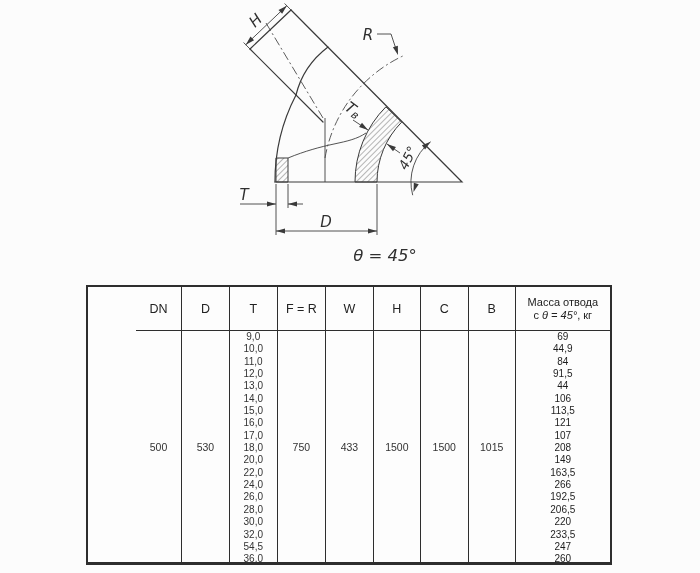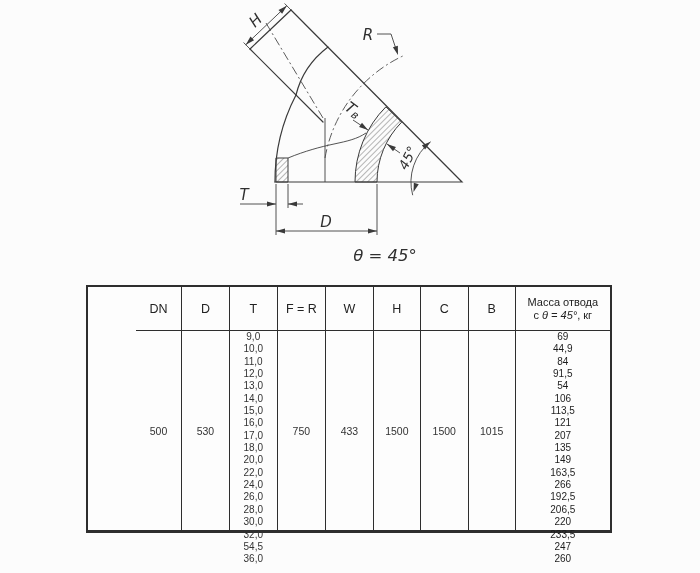--- a/index.html
+++ b/index.html
@@ -1,21 +1,21 @@
 <!DOCTYPE html>
 <html><head>
 <meta charset="utf-8">
 <style>
   html,body{margin:0;padding:0;background:#fff;}
   #page{position:relative;width:700px;height:573px;background:#fcfcfc;overflow:hidden;
         font-family:"Liberation Sans",sans-serif;}
   #drawing{position:absolute;left:0;top:0;}
 
   
-  #spec-table{position:absolute;left:86px;top:285px;width:526px;height:248px;
+  #spec-table{position:absolute;left:86px;top:285px;width:526px;height:280px;
     display:flex;background:#fdfdfd;box-sizing:border-box;
     border:2px solid #2e2e2e;border-bottom-width:3px;padding-left:48px;}
   .col{display:flex;flex-direction:column;box-sizing:border-box;
     border-right:1.5px solid #2e2e2e;min-width:0;}
   .col:last-child{border-right:none;}
   .th{height:44px;flex:0 0 44px;border-bottom:1.5px solid #2e2e2e;box-sizing:border-box;
     display:flex;flex-direction:column;align-items:center;justify-content:center;
     font-size:12.5px;color:#222;text-align:center;line-height:14px;}
   .td{flex:1 1 auto;display:flex;flex-direction:column;align-items:center;justify-content:center;
     font-size:10.5px;color:#333;}
@@ -190,26 +190,26 @@
     <div class="col" style="flex:1 1 auto">
       <div class="th mass-h">
         <div>Масса отвода</div>
         <div><span>с </span><span class="it">θ = 45°</span><span>, кг</span></div>
       </div>
       <div class="td list mass">
           <div>69</div>
           <div>44,9</div>
           <div>84</div>
           <div>91,5</div>
-          <div>54</div>
+          <div>44</div>
           <div>106</div>
           <div>113,5</div>
           <div>121</div>
-          <div>207</div>
-          <div>135</div>
+          <div>107</div>
+          <div>208</div>
           <div>149</div>
           <div>163,5</div>
           <div>266</div>
           <div>192,5</div>
           <div>206,5</div>
           <div>220</div>
           <div>233,5</div>
           <div>247</div>
           <div>260</div>
         </div>

